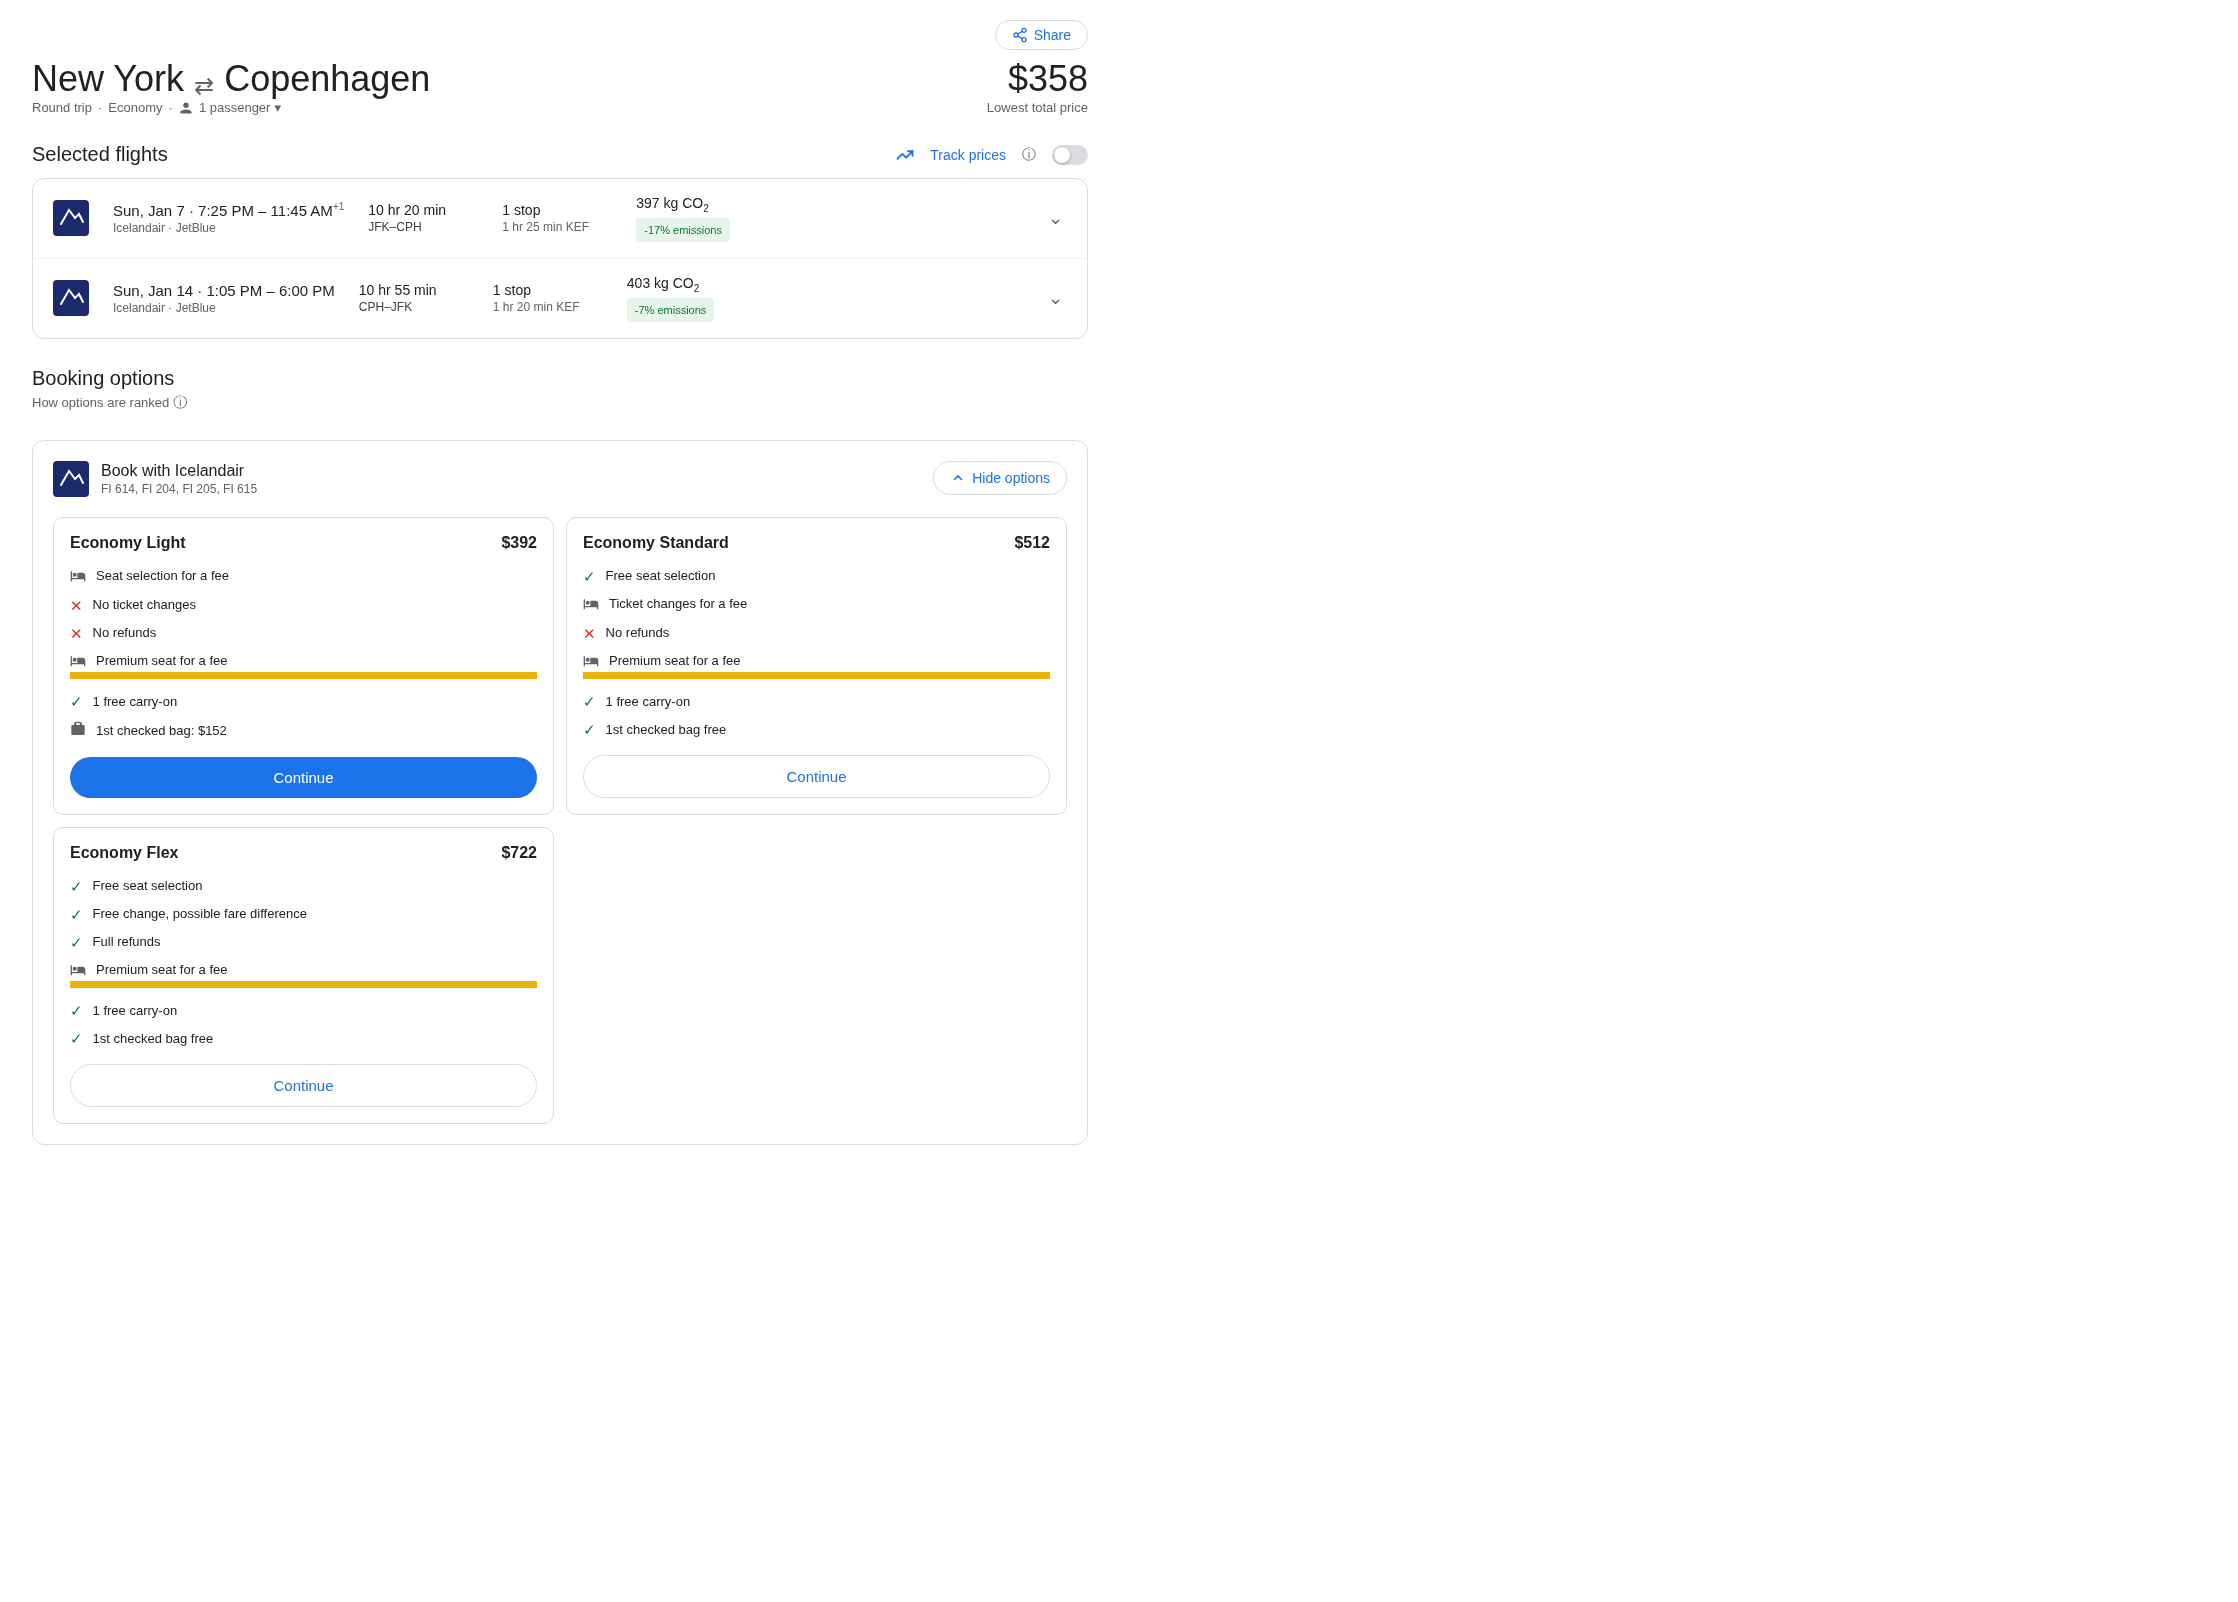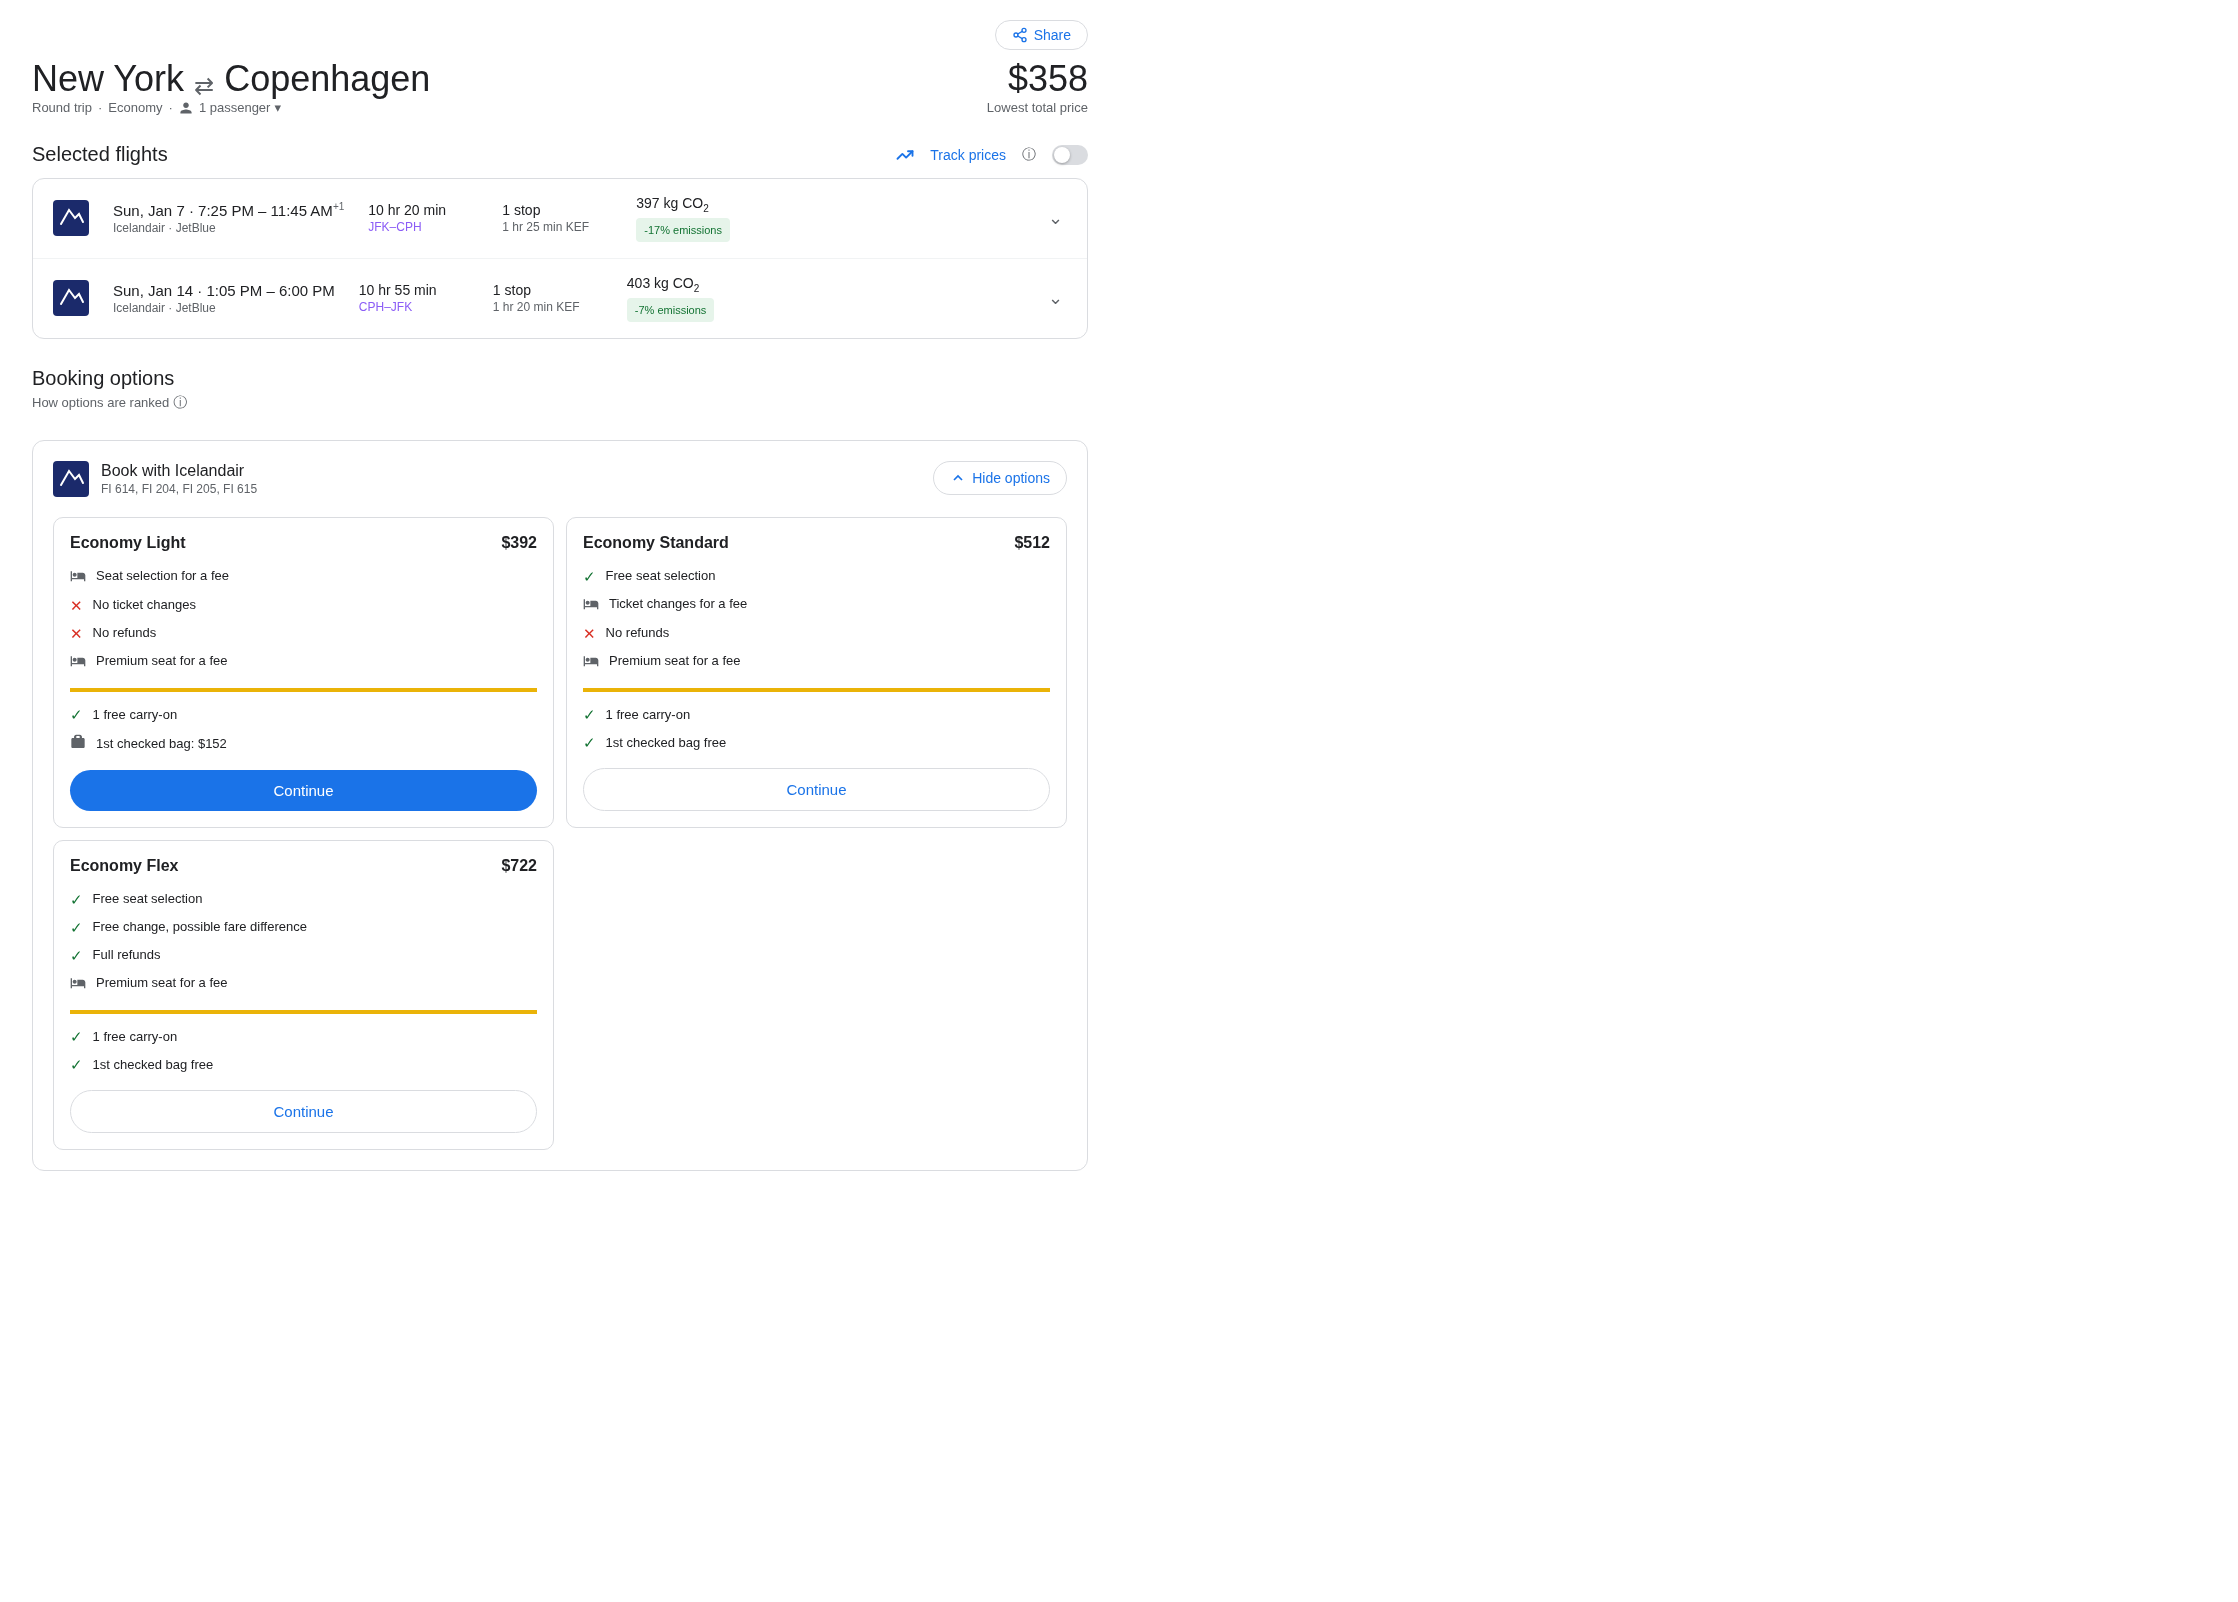--- a/index.html
+++ b/index.html
@@ -142,21 +142,21 @@
       margin-top: 2px;
     }
     .flight-duration {
       min-width: 110px;
     }
     .duration-value {
       font-size: 14px;
     }
     .duration-route {
       font-size: 12px;
-      color: #8b5cf6;
+      color: #404040;
       margin-top: 2px;
     }
     .flight-stops {
       min-width: 110px;
     }
     .stops-value {
       font-size: 14px;
     }
     .stops-detail {
       font-size: 12px;
@@ -263,22 +263,21 @@
     }
     .fare-price {
       font-size: 16px;
       font-weight: 600;
     }
     .fare-features {
       list-style: none;
       display: flex;
       flex-direction: column;
       gap: 10px;
-      padding-bottom: 16px;
-      border-bottom: 4px solid #eab308;
+      border-bottom: 7px solid #eab308;
     }
     .fare-feature {
       display: flex;
       align-items: flex-start;
       gap: 10px;
       font-size: 13px;
     }
     .icon-check { color: #137333; font-size: 15px; }
     .icon-x { color: #d93025; font-size: 15px; }
     .icon-seat { color: #5f6368; font-size: 14px; }

